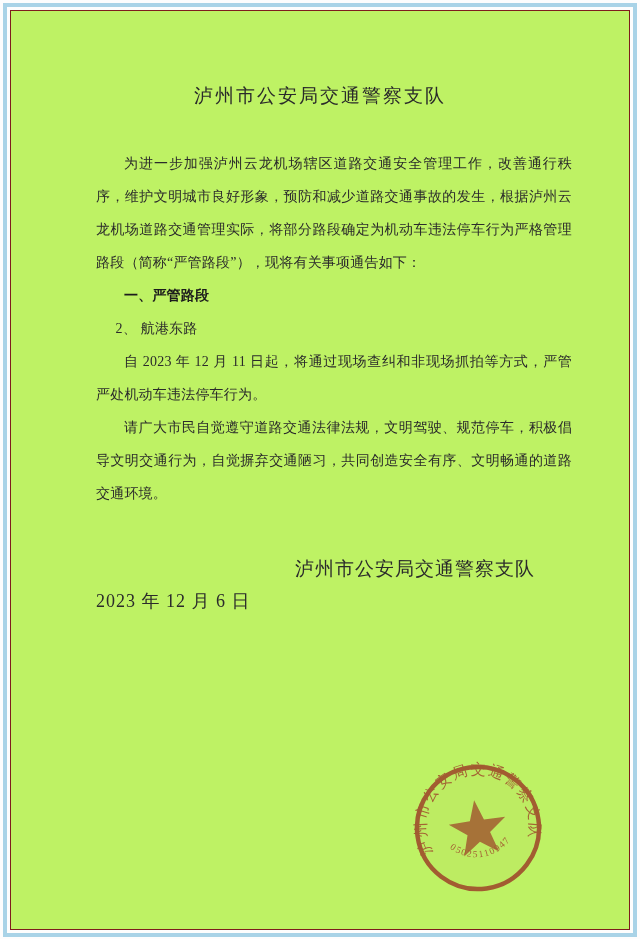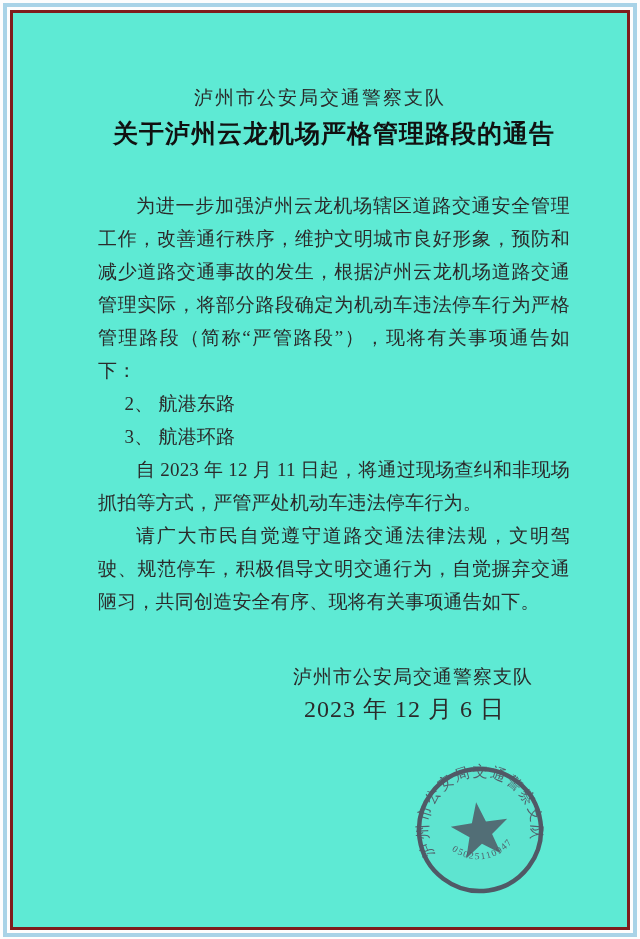--- a/index.html
+++ b/index.html
@@ -2,60 +2,59 @@
 <html><head>
 <meta charset="utf-8">
 <style>
   html,body{margin:0;padding:0;}
   body{
     width:640px;height:939px;position:relative;background:#fbfbfb;
     font-family:"Liberation Serif","DejaVu Serif",serif;color:#262626;
   }
   .canvas{position:absolute;inset:0;background:#fdfdfd;}
   .frame-outer{position:absolute;left:3px;top:3px;right:3px;bottom:2px;border:4px solid #a9d3e7;}
-  .frame-inner{position:absolute;left:3px;top:3px;right:3px;bottom:3px;border:3px solid #7f1d1d;background:#5eead4;overflow:hidden;}
+  .frame-inner{position:absolute;left:3px;top:3px;right:3px;bottom:3px;border:1px solid #7f1d1d;background:#bef264;overflow:hidden;}
   .content{position:absolute;inset:0;padding:0 57px 0 85px;}
   .center-full{margin-left:-85px;margin-right:-57px;text-align:center;}
   .org-line{margin-top:71px;font-size:19px;line-height:28px;letter-spacing:2px;color:#2a2a2a;}
   .title{margin:4px 0 0 0;font-size:25px;font-weight:700;line-height:36px;letter-spacing:1px;color:#111;}
-  .para{margin:0;font-size:19px;line-height:33px;letter-spacing:0.2px;text-align:justify;color:#2b2b2b;}
+  .para{margin:0;font-size:14px;line-height:33px;letter-spacing:0.2px;text-align:justify;color:#2b2b2b;}
   .first-para{margin-top:37px;}
   .indent2{text-indent:2em;}
   .heading{font-weight:700;text-indent:2em;color:#1c1c1c;}
   .item{text-indent:1.4em;}
   .sig{margin:42px 37px 0 0;font-size:19px;line-height:33px;letter-spacing:1px;text-align:right;color:#2b2b2b;}
-  .sig-date{margin:0 65px 0 0;font-size:24px;line-height:33px;letter-spacing:1px;text-align:right;color:#2b2b2b;}
+  .sig-date{margin:0 65px 0 0;font-size:18px;line-height:33px;letter-spacing:1px;color:#2b2b2b;}
   .seal{
     position:absolute;left:392px;top:742px;width:150px;height:150px;
     transform:rotate(-8deg);mix-blend-mode:multiply;opacity:0.9;pointer-events:none;
   }
   .seal text{font-family:"Liberation Serif","DejaVu Serif",serif;}
 </style>
 </head>
 <body>
 
 <div class="canvas">
   <div class="frame-outer">
     <div class="frame-inner">
 
       <div class="content">
         <div class="org-line center-full">泸州市公安局交通警察支队</div>
 
-        <h1 class="title center-full">关于泸州云龙机场严格管理路段的通告</h1>
 
         <p class="para indent2 first-para">为进一步加强泸州云龙机场辖区道路交通安全管理工作，改善通行秩序，维护文明城市良好形象，预防和减少道路交通事故的发生，根据泸州云龙机场道路交通管理实际，将部分路段确定为机动车违法停车行为严格管理路段（简称“严管路段”），现将有关事项通告如下：</p>
 
+        <p class="para heading">一、严管路段</p>
 
         <p class="para item">2、 航港东路</p>
-        <p class="para item">3、 航港环路</p>
 
 
         <p class="para indent2">自 2023 年 12 月 11 日起，将通过现场查纠和非现场抓拍等方式，严管严处机动车违法停车行为。</p>
 
-        <p class="para indent2">请广大市民自觉遵守道路交通法律法规，文明驾驶、规范停车，积极倡导文明交通行为，自觉摒弃交通陋习，共同创造安全有序、现将有关事项通告如下。</p>
+        <p class="para indent2">请广大市民自觉遵守道路交通法律法规，文明驾驶、规范停车，积极倡导文明交通行为，自觉摒弃交通陋习，共同创造安全有序、文明畅通的道路交通环境。</p>
 
 
         <div class="sig">泸州市公安局交通警察支队</div>
 
         <div class="sig-date">2023 年 12 月 6 日</div>
       </div>
 
       <svg class="seal" viewBox="0 0 150 150" xmlns="http://www.w3.org/2000/svg">
         <defs>
           <path id="arcTop" d="M 31,101 A 52,52 0 1 1 119,101" fill="none"></path>

